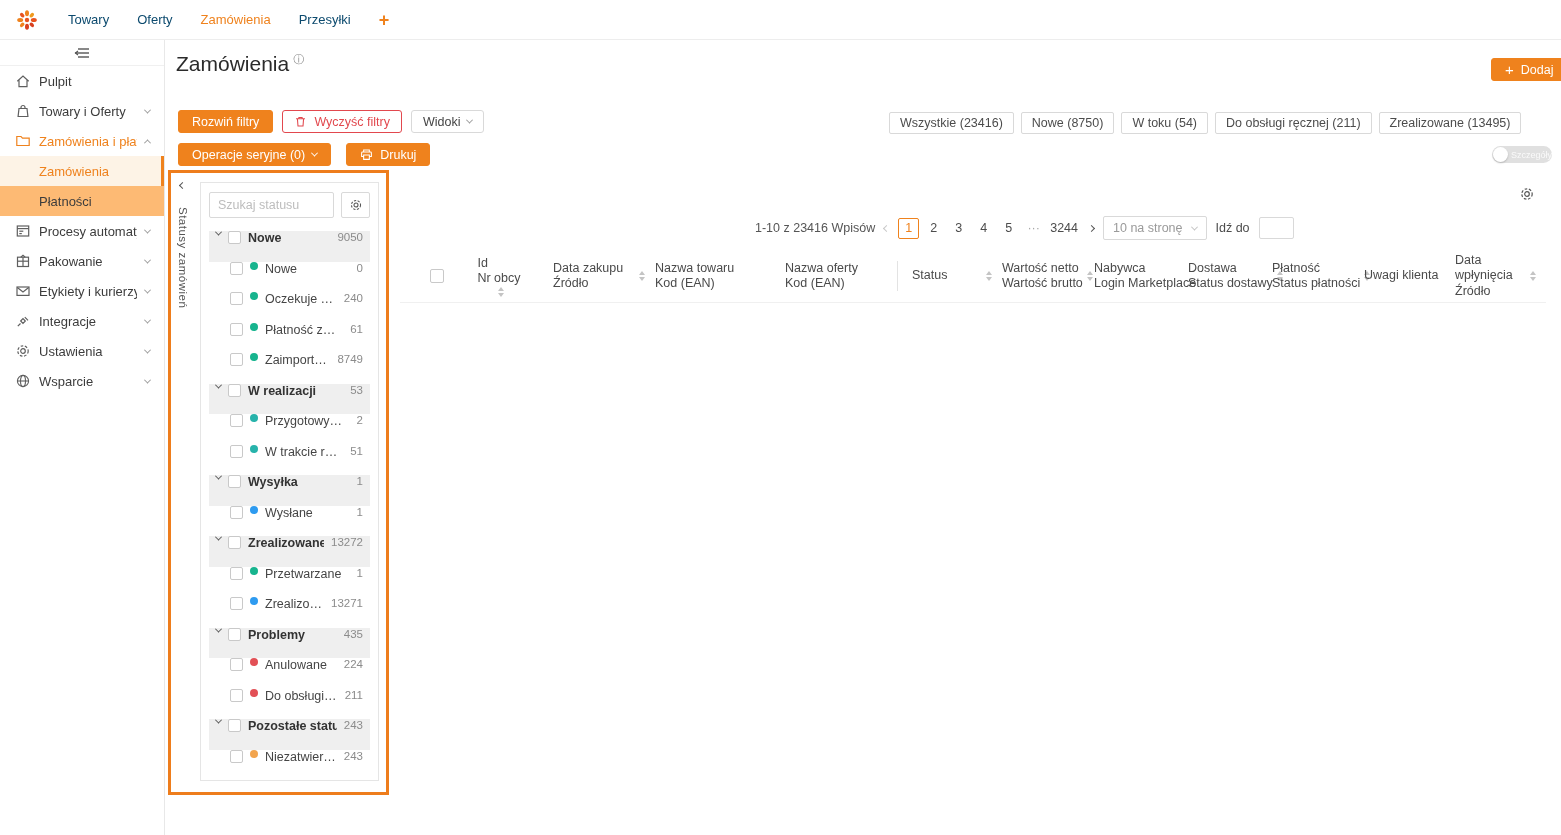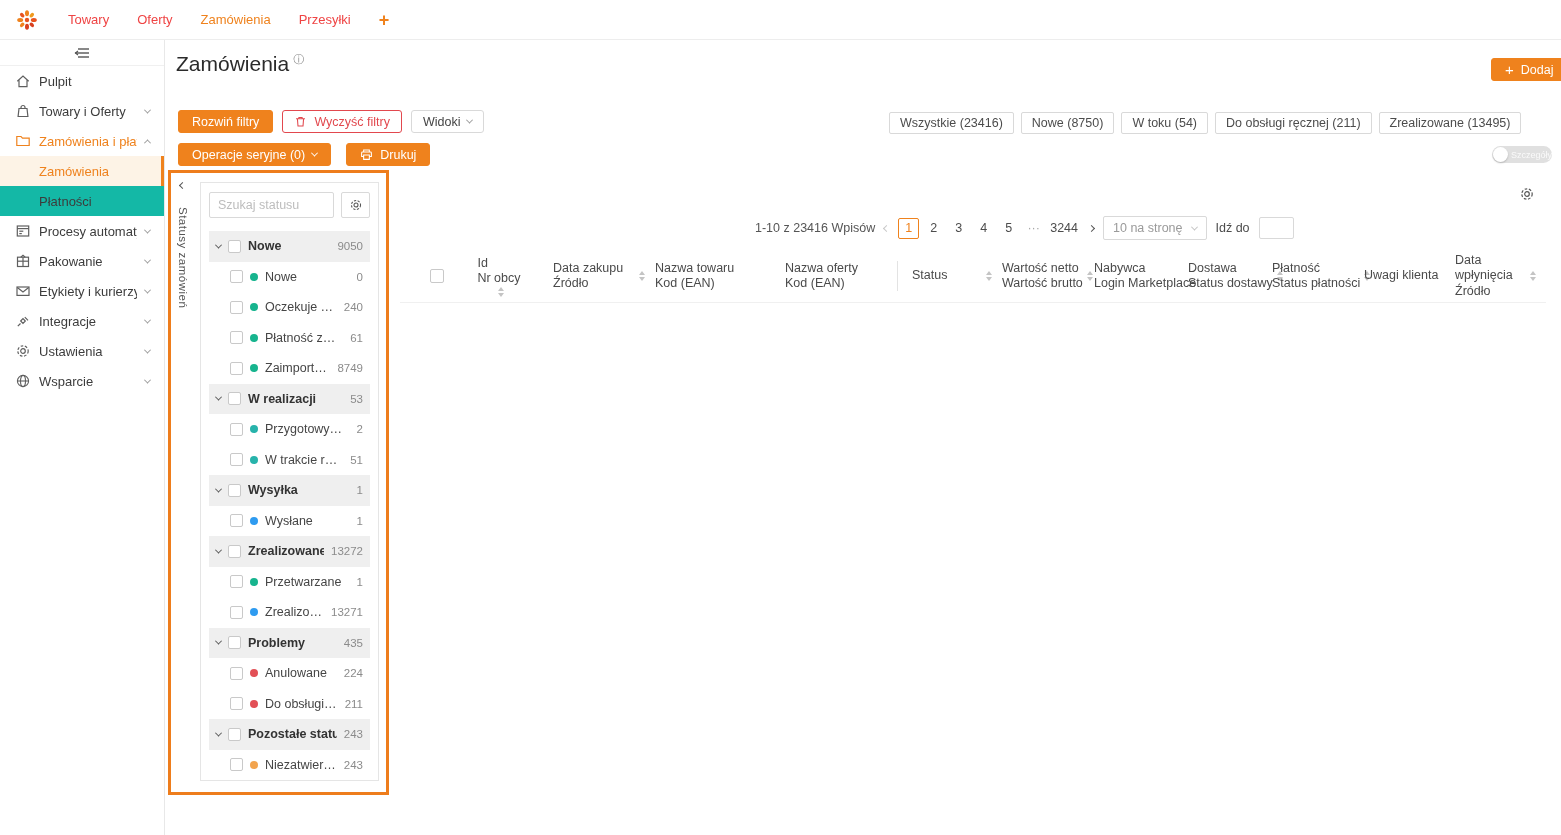--- a/index.html
+++ b/index.html
@@ -4,21 +4,21 @@
 <style>
   * { margin:0; padding:0; box-sizing:border-box; }
   html,body { width:1561px; height:835px; background:#fff; font-family:"Liberation Sans", sans-serif; color:#333; overflow:hidden; }
   body { position:relative; font-size:13px; }
 
   
   .topbar { position:absolute; left:0; top:0; width:1561px; height:40px; background:#fff; border-bottom:1px solid #ededed; display:flex; align-items:center; z-index:20; }
   .artifact { position:absolute; left:0; top:0; width:9px; height:5px; background:#2f2f2f; border-radius:0 0 4px 0; }
   .logo { margin-left:14px; width:26px; height:26px; flex:0 0 auto; }
   .topnav { display:flex; align-items:center; gap:28px; margin-left:28px; }
-  .topnav a { text-decoration:none; color:#ef4444; font-size:13px; cursor:pointer; }
+  .topnav a { text-decoration:none; color:#0c4a6e; font-size:13px; cursor:pointer; }
   .topnav a.active { color:#ef821d; }
   .topnav .plus { color:#ef821d; font-size:18px; font-weight:bold; line-height:1; }
   .topbar-right { margin-left:auto; display:flex; align-items:center; gap:12px; margin-right:14px; }
   .version { color:#c3c3c3; font-size:11px; }
   .lang-select { display:flex; align-items:center; gap:8px; border:1px solid #d9d9d9; border-radius:2px; padding:3px 9px; font-size:13px; color:#333; background:#fff; cursor:pointer; }
   .avatar { width:27px; height:27px; border-radius:50%; background:#33315e; color:#ef821d; display:flex; align-items:center; justify-content:center; font-size:11px; font-weight:bold; border:2px solid #e9e9f2; }
   .topbar-caret { margin-left:150px; color:#8a8a8a; }
 
   .chev { display:inline-block; width:7px; height:7px; border-right:1.5px solid currentColor; border-bottom:1.5px solid currentColor; transform:rotate(45deg) translate(-1px,-1px); }
   .chev.up { transform:rotate(-135deg) translate(-1px,-1px); }
@@ -29,21 +29,21 @@
   
   .sidebar { position:absolute; left:0; top:40px; width:165px; height:795px; background:#fff; border-right:1px solid #e8e8e8; z-index:10; }
   .sidebar-head { height:26px; display:flex; align-items:center; justify-content:center; border-bottom:1px solid #f0f0f0; }
   .collapse-btn { cursor:pointer; color:#555; }
   .side-item { position:relative; height:30px; display:flex; align-items:center; padding-left:14px; gap:8px; cursor:pointer; color:#3c3c3c; font-size:13px; }
   .side-item .icn { width:17px; height:17px; display:flex; align-items:center; justify-content:center; color:#5f5f5f; }
   .side-item .lbl { flex:1; white-space:nowrap; overflow:hidden; }
   .side-item .caret { margin-right:14px; color:#999; }
   .side-item.active { color:#ef821d; }
   .side-item.active .icn { color:#ef821d; }
-  .side-sub { padding-left:39px; background:#14b8a6; }
+  .side-sub { padding-left:39px; background:#fdba74; }
   .side-sub.active { background:#fdf3e6; color:#ef821d; }
   .active-bar { position:absolute; right:0; top:0; width:3px; height:100%; background:#ef821d; }
 
   
   .page-title { position:absolute; left:176px; top:52px; font-size:21px; color:#2b2b2b; font-weight:400; }
   .info-icon { font-size:11px; color:#8a8a8a; vertical-align:super; margin-left:4px; }
   .btn { display:inline-flex; align-items:center; justify-content:center; gap:7px; font-size:12.5px; border-radius:3px; cursor:pointer; font-family:inherit; }
   .btn-orange { background:#ef821d; color:#fff; border:1px solid #ef821d; padding:0 13px; height:23px; }
   .btn-outline-red { background:#fff; color:#e2484e; border:1px solid #e2484e; padding:0 11px; height:23px; }
   .btn-outline-gray { background:#fff; color:#444; border:1px solid #d9d9d9; padding:0 11px; height:23px; }
@@ -64,21 +64,21 @@
   
   .status-panel { position:absolute; left:168px; top:170px; width:221px; height:625px; border:3px solid #ee7d1c; background:#fff; z-index:5; }
   .panel-collapse { position:absolute; left:9px; top:10px; color:#555; cursor:pointer; }
   .panel-vlabel { position:absolute; left:6px; top:34px; writing-mode:vertical-rl; font-size:11.5px; color:#555; letter-spacing:.5px; }
   .panel-card { position:absolute; left:29px; top:9px; right:7px; bottom:11px; border:1px solid #e5e5e5; background:#fff; padding:9px 8px; overflow:hidden; }
   .search-row { display:flex; gap:7px; }
   .search-input { flex:1; height:26px; border:1px solid #d9d9d9; border-radius:2px; padding:0 8px; font-size:12.5px; font-family:inherit; color:#333; outline:none; min-width:0; }
   .search-input::placeholder { color:#bdbdbd; }
   .icon-btn { width:29px; height:26px; border:1px solid #d9d9d9; border-radius:2px; background:#fff; display:flex; align-items:center; justify-content:center; color:#555; cursor:pointer; }
   .tree { margin-top:13px; }
-  .tree-row { height:30.5px; display:flex; align-items:center; gap:7px; font-size:12.5px; }
+  .tree-row { height:30.5px; display:flex; align-items:flex-start; gap:7px; font-size:12.5px; }
   .tree-group { background:#efefef; padding:0 7px; color:#333; }
   .tree-group .glabel { font-weight:bold; flex:1; white-space:nowrap; overflow:hidden; }
   .tree-child { padding:0 7px 0 21px; color:#454545; }
   .tree-child .clabel { flex:1; white-space:nowrap; overflow:hidden; text-overflow:ellipsis; }
   .count { font-size:11.5px; color:#8b8b8b; flex:0 0 auto; }
   .cb { width:13px; height:13px; border:1px solid #c9c9c9; border-radius:2px; background:#fff; flex:0 0 auto; cursor:pointer; }
   .dot { width:8px; height:8px; border-radius:50%; flex:0 0 auto; }
   .gchev { color:#555; flex:0 0 auto; }
 
   

